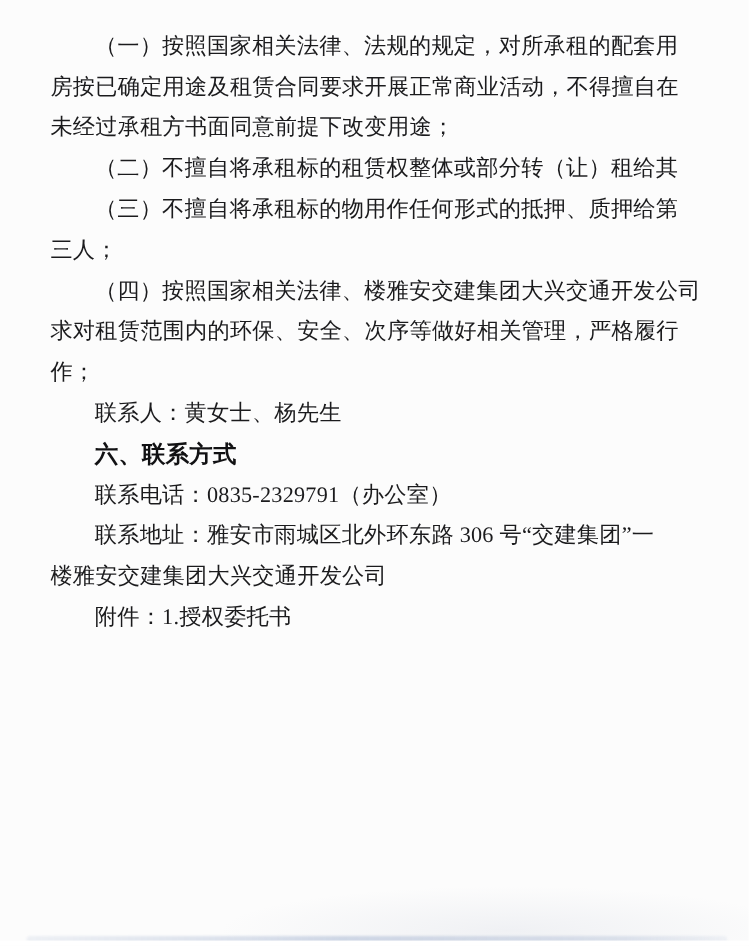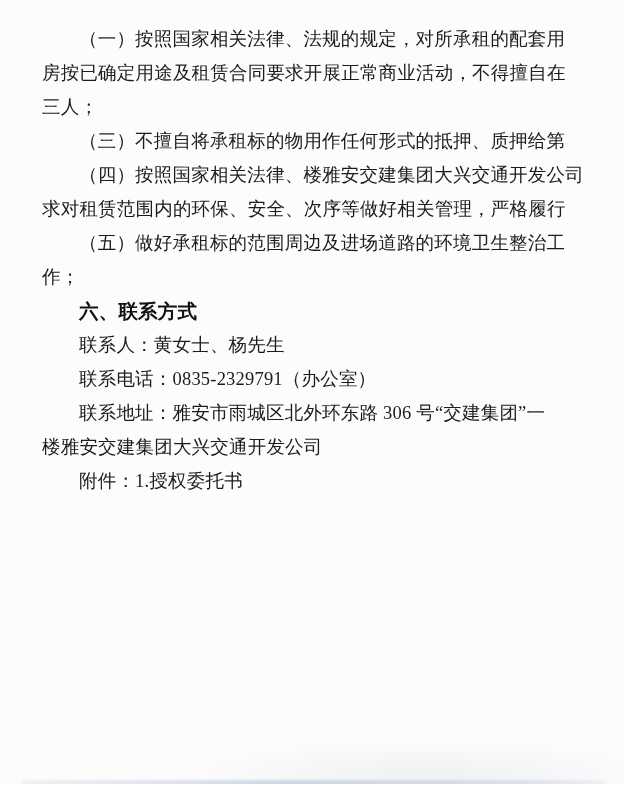--- a/index.html
+++ b/index.html
@@ -66,28 +66,29 @@
     pointer-events: none;
   }
 </style>
 </head>
 <body>
 
 <div class="page">
   <div class="text-block">
       <div class="line indent">（一）按照国家相关法律、法规的规定，对所承租的配套用</div>
       <div class="line">房按已确定用途及租赁合同要求开展正常商业活动，不得擅自在</div>
+      <div class="line">未经过承租方书面同意前提下改变用途；</div>
+      <div class="line indent">（二）不擅自将承租标的租赁权整体或部分转（让）租给其</div>
+      <div class="line indent">（三）不擅自将承租标的物用作任何形式的抵押、质押给第</div>
       <div class="line">三人；</div>
-      <div class="line indent">（三）不擅自将承租标的物用作任何形式的抵押、质押给第</div>
       <div class="line indent">（四）按照国家相关法律、楼雅安交建集团大兴交通开发公司</div>
       <div class="line">求对租赁范围内的环保、安全、次序等做好相关管理，严格履行</div>
-      <div class="line indent">（五）做好承租标的范围周边及进场道路的环境卫生整治工</div>
       <div class="line">作；</div>
+      <div class="line indent">联系人：黄女士、杨先生</div>
       <div class="line heading indent">六、联系方式</div>
-      <div class="line indent">联系人：黄女士、杨先生</div>
       <div class="line indent">联系电话：0835-2329791（办公室）</div>
       <div class="line indent">联系地址：雅安市雨城区北外环东路 306 号“交建集团”一</div>
       <div class="line">楼雅安交建集团大兴交通开发公司</div>
       <div class="line indent">附件：1.授权委托书</div>
     </div>
   <div class="scan-smudge"></div>
   <div class="scan-strip"></div>
 </div>
 
 </body></html>

